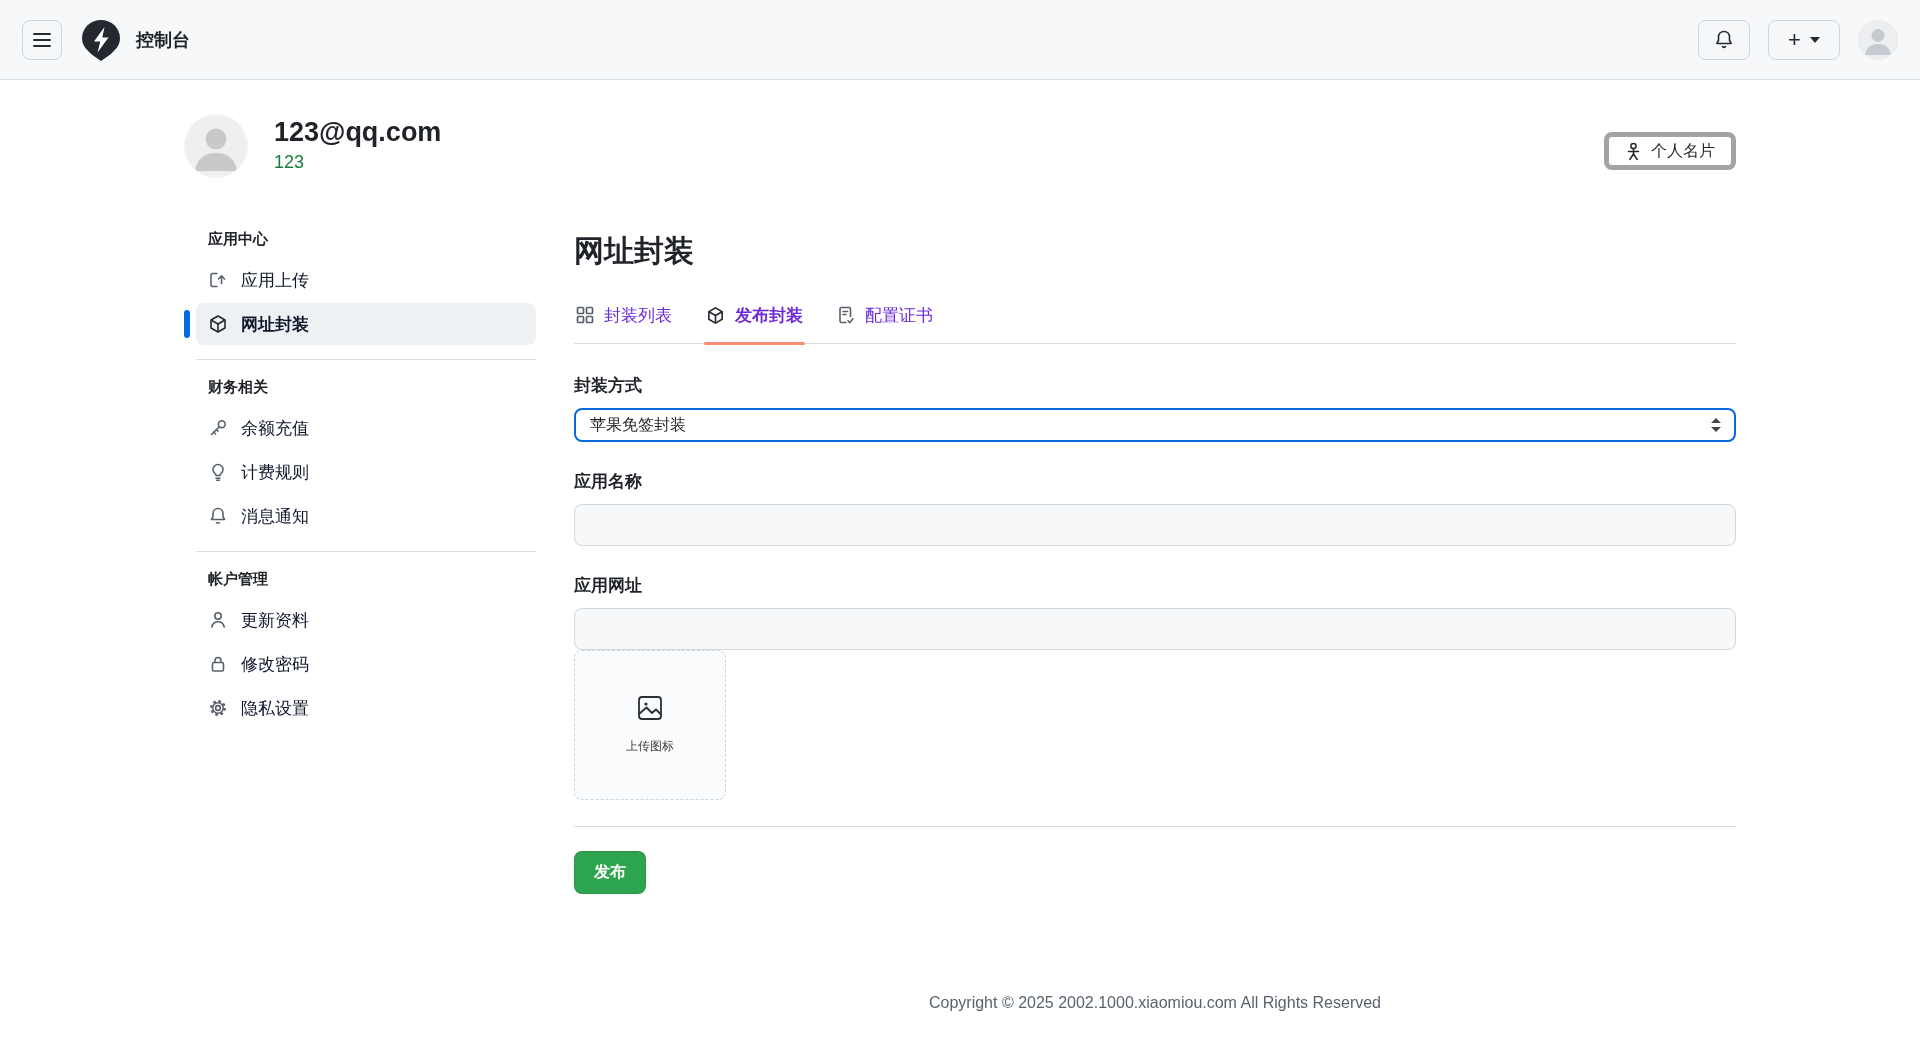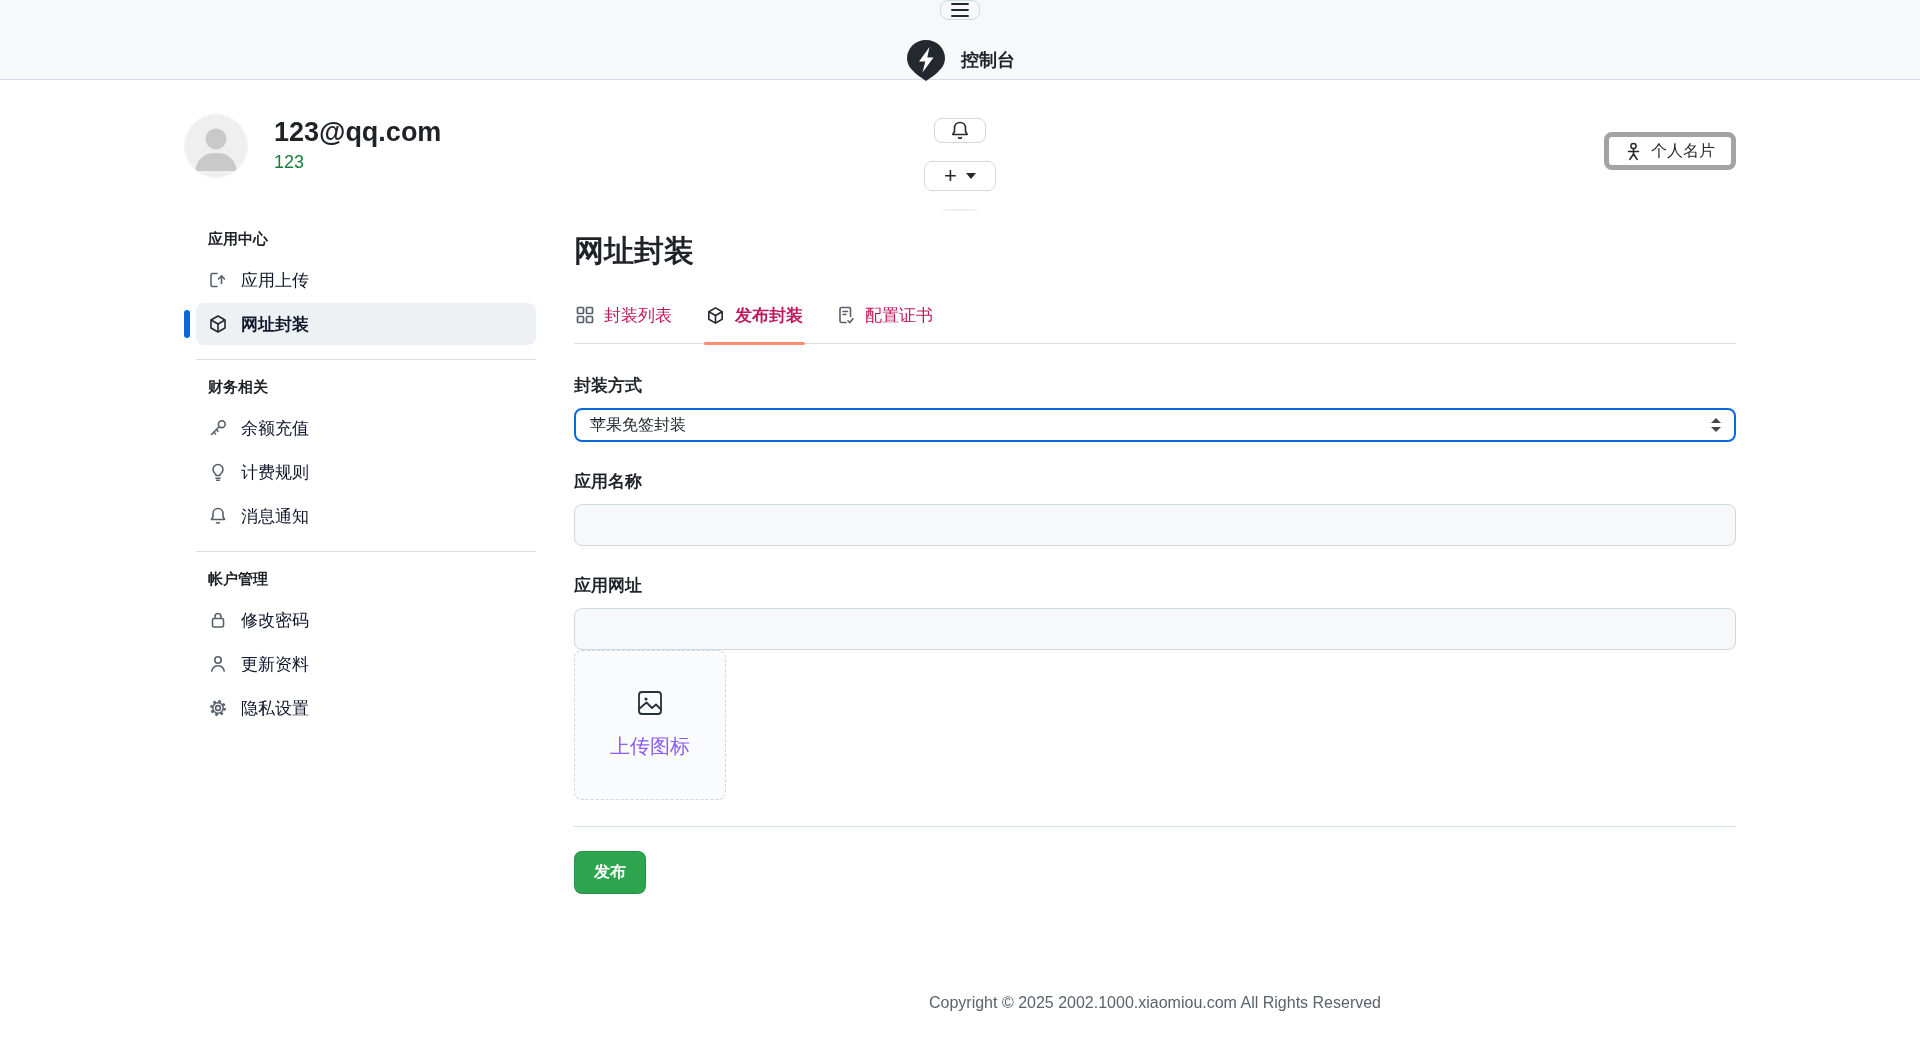--- a/index.html
+++ b/index.html
@@ -7,21 +7,21 @@
   body {
     width:1920px; min-height:1063px; background:#ffffff;
     font-family:"Liberation Sans","DejaVu Sans",sans-serif;
     color:#1f2328; -webkit-font-smoothing:antialiased;
   }
   svg { display:block; }
 
   
   .appheader {
     height:80px; background:#f6f8fa; border-bottom:1px solid #d8dee4;
-    display:flex; align-items:center; padding:0 22px; gap:18px;flex-direction:column;
+    display:flex; align-items:center; padding:0 22px; gap:18px;
   }
   .icon-btn {
     height:40px; border:1px solid #d0d7de; border-radius:8px; background:transparent;
     display:flex; align-items:center; justify-content:center; cursor:pointer; color:#25292e;
   }
   .hamburger-btn { width:40px; }
   .brand { display:flex; align-items:center; gap:14px; }
   .brand-title { font-size:18px; font-weight:700; color:#1f2328; }
   .header-spacer { flex:1; }
   .bell-btn { width:52px; }
@@ -66,21 +66,21 @@
     content:""; position:absolute; left:-12px; top:7px; bottom:7px; width:6px;
     border-radius:3px; background:#0969da;
   }
 
   .main { flex:1; margin-left:38px; min-width:0; }
   .page-title { font-size:30px; font-weight:600; margin:4px 0 26px; line-height:1.25; }
 
   .tabs { display:flex; gap:30px; border-bottom:1px solid #d8dee4; }
   .tab {
     position:relative; display:flex; align-items:center; gap:10px; padding:8px 2px 16px;
-    font-size:17px; color:#be185d; cursor:pointer;
+    font-size:17px; color:#6d28d9; cursor:pointer;
   }
   .tab .tab-ic { color:#57606a; }
   .tab.active { font-weight:700; }
   .tab.active .tab-ic { color:#24292f; }
   .tab.active::after {
     content:""; position:absolute; left:0; right:0; bottom:-2px; height:3px;
     border-radius:3px; background:#fd8c73;
   }
 
   
@@ -100,21 +100,21 @@
   .text-input {
     width:100%; height:42px; background:#f6f8fa; border:1px solid #d0d7de; border-radius:8px;
     padding:0 14px; font-size:16px; color:#1f2328; font-family:inherit;
   }
 
   .upload-box {
     width:152px; height:150px; border:1px dashed #cfd6dd; border-radius:8px;
     background:#fafbfc; display:flex; flex-direction:column; align-items:center;
     justify-content:center; gap:16px; cursor:pointer; color:#454c54;
   }
-  .upload-text { font-size:20px; color:#8b5cf6; }
+  .upload-text { font-size:12px; color:#404040; }
 
   .form-divider { border:none; border-top:1px solid #d8dee4; margin:26px 0 0; }
 
   .publish-btn {
     margin-top:24px; background:#2da44e; color:#ffffff; border:1px solid rgba(27,31,36,0.15);
     border-radius:8px; padding:10px 19px; font-size:16px; font-weight:600;
     font-family:inherit; cursor:pointer;
   }
 
   .footer { text-align:center; color:#59636e; font-size:16px; padding:100px 0 44px; }
@@ -268,36 +268,36 @@
           </span>
           <span>消息通知</span>
         </div>
       </div>
 
       <div class="side-section">
         <div class="side-title">帐户管理</div>
 
         <div class="nav-item">
           <span class="nv-ic">
+            <svg width="20" height="20" viewBox="0 0 20 20" fill="none" stroke="currentColor" stroke-width="1.6" stroke-linecap="round" stroke-linejoin="round">
+              <circle cx="10" cy="6" r="3.2"></circle>
+              <path d="M3.8 17 C4.6 13.2 7 11.8 10 11.8 C13 11.8 15.4 13.2 16.2 17"></path>
+            </svg>
+          </span>
+          <span>更新资料</span>
+        </div>
+
+        <div class="nav-item">
+          <span class="nv-ic">
             <svg width="20" height="20" viewBox="0 0 20 20" fill="none" stroke="currentColor" stroke-width="1.6" stroke-linejoin="round">
               <rect x="4.5" y="8.5" width="11" height="8.5" rx="1.5"></rect>
               <path d="M7 8.5 V6.5 a3 3 0 0 1 6 0 V8.5"></path>
             </svg>
           </span>
           <span>修改密码</span>
-        </div>
-
-        <div class="nav-item">
-          <span class="nv-ic">
-            <svg width="20" height="20" viewBox="0 0 20 20" fill="none" stroke="currentColor" stroke-width="1.6" stroke-linecap="round" stroke-linejoin="round">
-              <circle cx="10" cy="6" r="3.2"></circle>
-              <path d="M3.8 17 C4.6 13.2 7 11.8 10 11.8 C13 11.8 15.4 13.2 16.2 17"></path>
-            </svg>
-          </span>
-          <span>更新资料</span>
         </div>
 
 
         <div class="nav-item">
           <span class="nv-ic">
             <svg width="20" height="20" viewBox="0 0 20 20" fill="none" stroke="currentColor">
               <circle cx="10" cy="10" r="6.6" stroke-width="2.6" stroke-dasharray="2.6 2.6"></circle>
               <circle cx="10" cy="10" r="5.2" stroke-width="1.5"></circle>
               <circle cx="10" cy="10" r="2.4" stroke-width="1.6"></circle>
             </svg>

